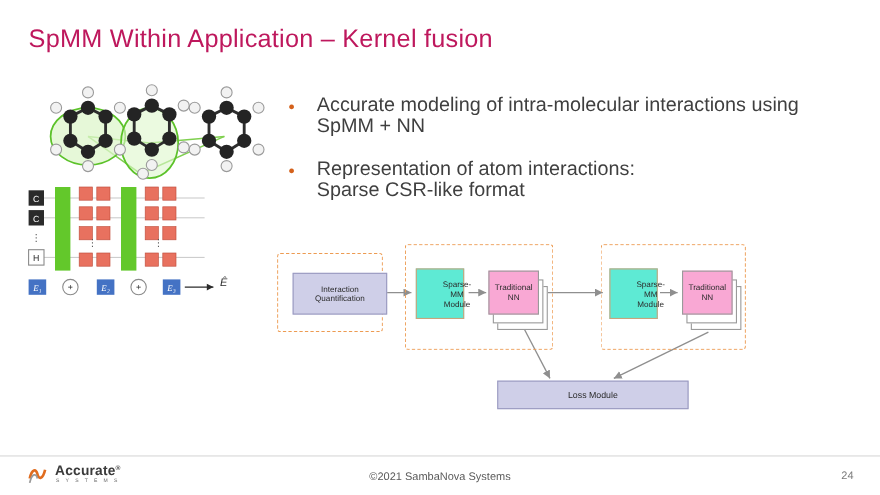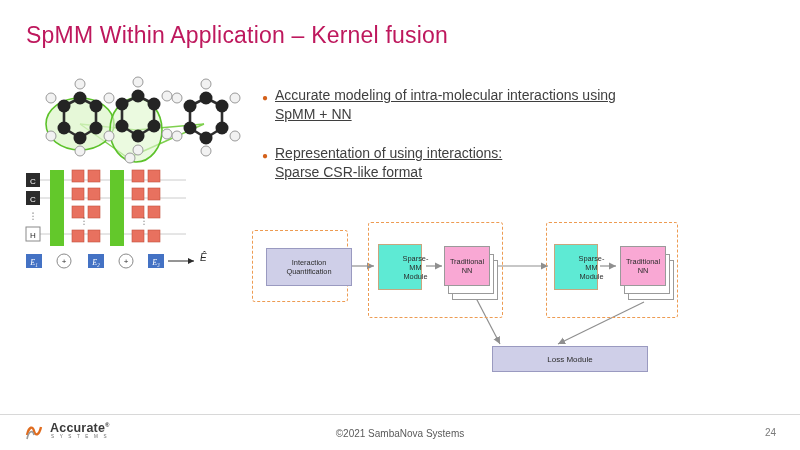--- a/index.html
+++ b/index.html
@@ -44,26 +44,25 @@
   }
   .bullet-dot {
     width: 10px;
     min-width: 10px;
     margin-top: 7px;
     color: #d4611b;
     font-size: 10px;
     line-height: 10px;
   }
   .bullet-text {
-    margin-left: 3px;
-    font-size: 14px;
+    margin-left: 16px;
+    font-size: 18px;
     color: #3f3f3f;
     line-height: 19px;
     white-space: pre-line;
-    text-decoration: underline;
   }
 
   
   .art {
     position: absolute;
     left: 18px;
     top: 72px;
     width: 230px;
     height: 215px;
   }
@@ -312,21 +311,21 @@
   </div>
 
   <div class="bullets">
     <div class="bullet-row">
       <span class="bullet-dot">●</span>
       <span class="bullet-text">Accurate modeling of intra-molecular interactions using
 SpMM + NN</span>
     </div>
     <div class="bullet-row">
       <span class="bullet-dot">●</span>
-      <span class="bullet-text">Representation of using interactions:
+      <span class="bullet-text">Representation of atom interactions:
 Sparse CSR-like format</span>
     </div>
   </div>
 
   <div class="flow">
 
     <svg width="420" height="170" viewBox="0 0 420 170" style="position:absolute;left:0;top:0;">
       <defs>
         <marker id="ah" markerWidth="7" markerHeight="7" refX="6" refY="3" orient="auto">
           <path d="M0,0 L6,3 L0,6 z" fill="#8f8f8f"></path>
@@ -364,21 +363,21 @@
 
     <div class="node peach" style="left:306px; top:26px; width:44px; height:46px; white-space:pre-line;">Sparse-
 MM
 Module</div>
 
     <div class="stack-shadow" style="left:380px; top:42px; width:46px; height:40px;"></div>
     <div class="stack-shadow" style="left:376px; top:36px; width:46px; height:40px;"></div>
     <div class="node" style="left:372px; top:28px; width:46px; height:40px; white-space:pre-line;">Traditional
 NN</div>
 
-    <div class="node lav" style="left:204px; top:128px; width:156px; height:26px; font-size:8px;margin-left:40px;">Loss Module</div>
+    <div class="node lav" style="left:204px; top:128px; width:174px; height:26px; font-size:8px;">Loss Module</div>
   </div>
 
   <div class="footer-rule"></div>
 
   <div class="logo">
     <svg class="logo-mark" viewBox="0 0 20 20">
       <path d="M3 14 C5 5, 9 5, 10 10 C11 15, 15 15, 17 6" stroke="#e06c1f" stroke-width="2.4" fill="none"></path>
       <path d="M3 18 C5 9, 9 9, 10 14" stroke="#9a9a9a" stroke-width="1.6" fill="none"></path>
     </svg>
     <span class="logo-text"><span>Accurate</span><span style="font-size:6px;vertical-align:super;">®</span></span>

